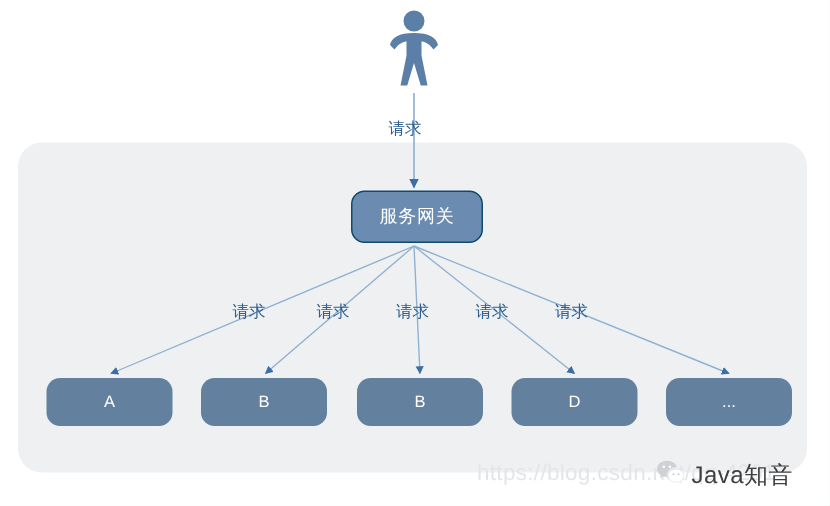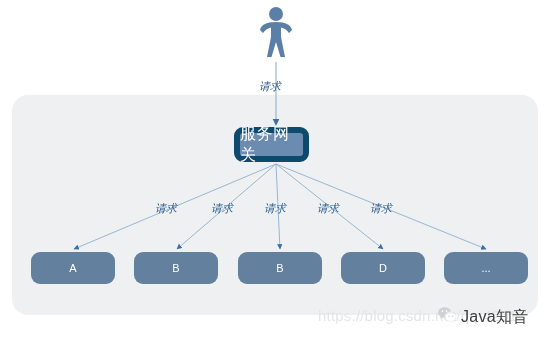--- a/index.html
+++ b/index.html
@@ -50,30 +50,30 @@
     width: 553px;
     height: 337px;
     pointer-events: none;
   }
 
   
   .gateway {
     position: absolute;
     left: 234px;
     top: 127px;
-    width: 75px;
+    width: 88px;
     height: 35px;
     background: #6b8cb0;
-    border: 6px solid #0c4a6e;
+    border: 1px solid #0c4a6e;
     border-radius: 9px;
     display: flex;
     align-items: center;
     justify-content: center;
     color: #ffffff;
-    font-size: 16px;
+    font-size: 12px;
     letter-spacing: 0.5px;
     box-sizing: border-box;
   }
 
   
   .service {
     position: absolute;
     top: 252px;
     width: 84px;
     height: 32px;
@@ -92,21 +92,20 @@
   .svc3 { left: 341px; }
   .svc4 { left: 444px; }
 
   
   .edge-label {
     position: absolute;
     color: #2e5f8f;
     font-size: 11px;
     white-space: nowrap;
     line-height: 1;
-    font-style: italic;
   }
   .lbl-top   { left: 259px; top: 81px; }
   .lbl-f0 { left: 155px; top: 203px; }
   .lbl-f1 { left: 211px; top: 203px; }
   .lbl-f2 { left: 264px; top: 203px; }
   .lbl-f3 { left: 317px; top: 203px; }
   .lbl-f4 { left: 370px; top: 203px; }
 
   
   .wm-url {

